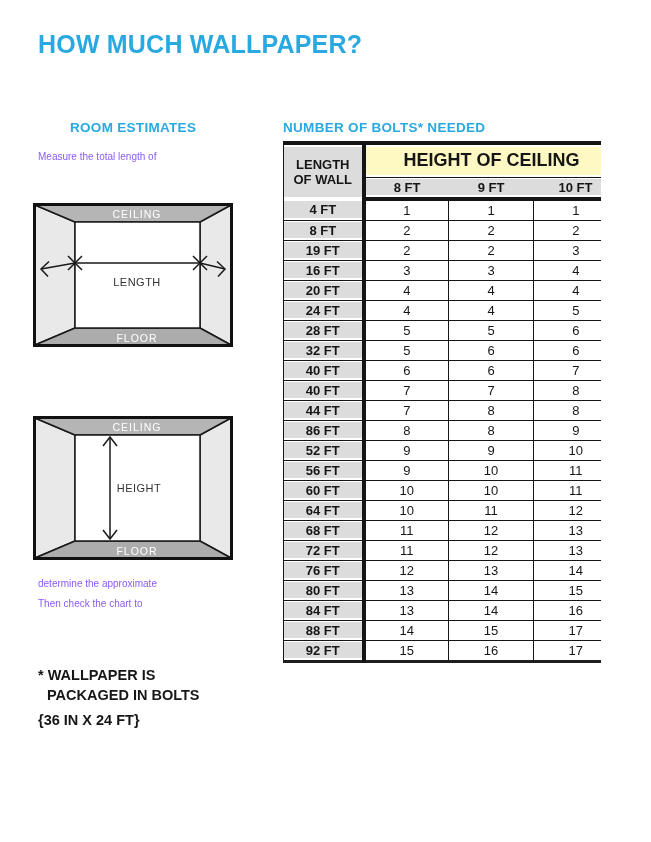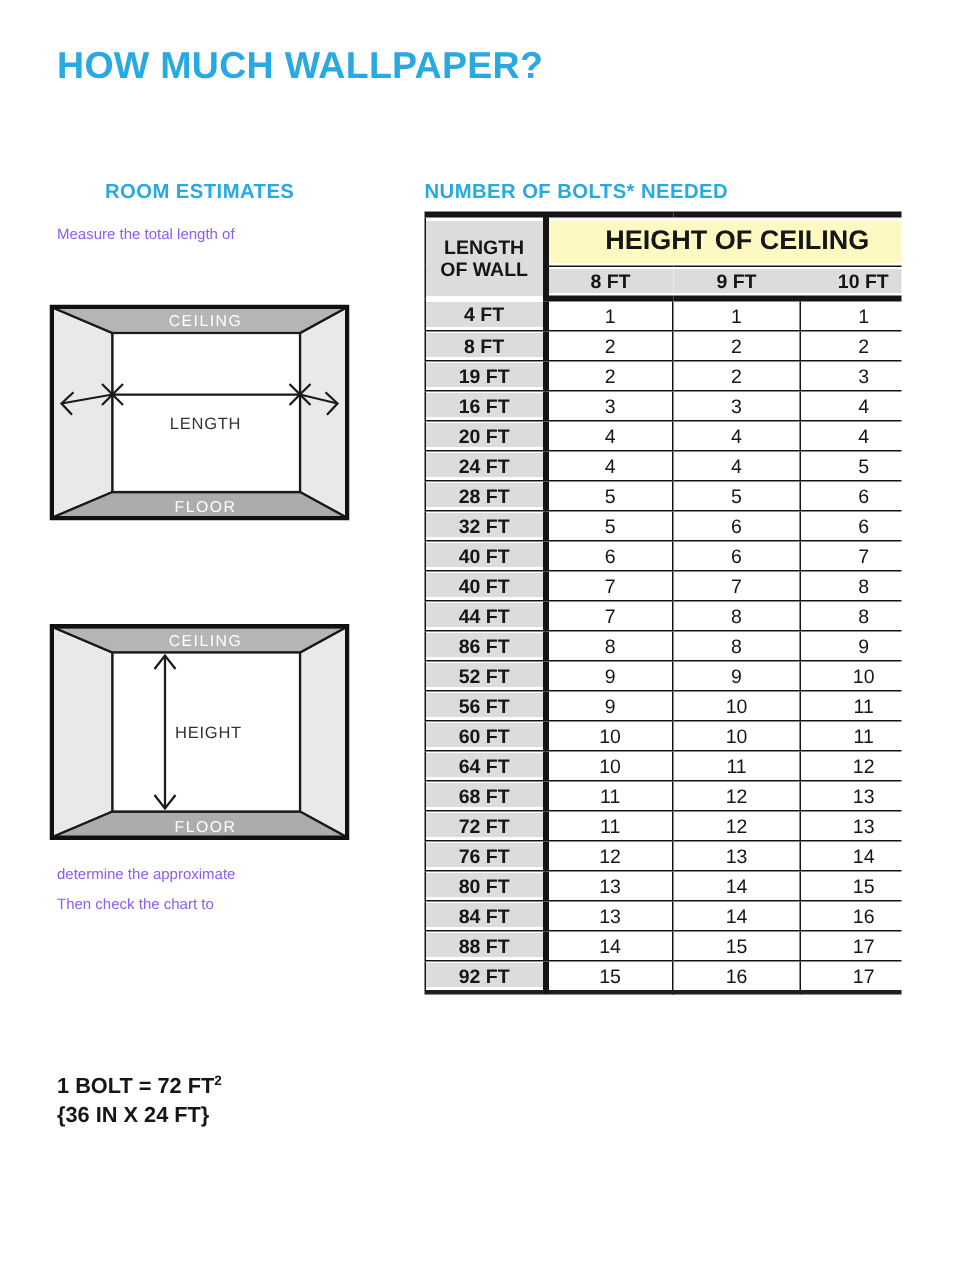--- a/index.html
+++ b/index.html
@@ -136,23 +136,26 @@
       <path d="M70,114 L77,123 L84,114"></path>
     </g>
     <text x="106" y="76" text-anchor="middle" font-size="11" letter-spacing="0.5" fill="#333333">HEIGHT</text>
   </svg>
 
   <p class="para step3">
     <span>determine the approximate</span>
     <span>Then check the chart to</span>
   </p>
 
+  <div class="footnote">
+    <span>* WALLPAPER IS</span>
+    <span class="indent">PACKAGED IN BOLTS</span>
+  </div>
 
   <div class="bolt-info">
-    <span class="line"><span>1 BOLT = 72 FT</span><sup>2</sup></span>
     <span class="line">{36 IN X 24 FT}</span>
   </div>
 
   <div class="section-heading tbl-heading">NUMBER OF BOLTS* NEEDED</div>
 
   <table class="bolts">
     <colgroup>
       <col style="width:80px">
         <col style="width:85px">
         <col style="width:85px">

